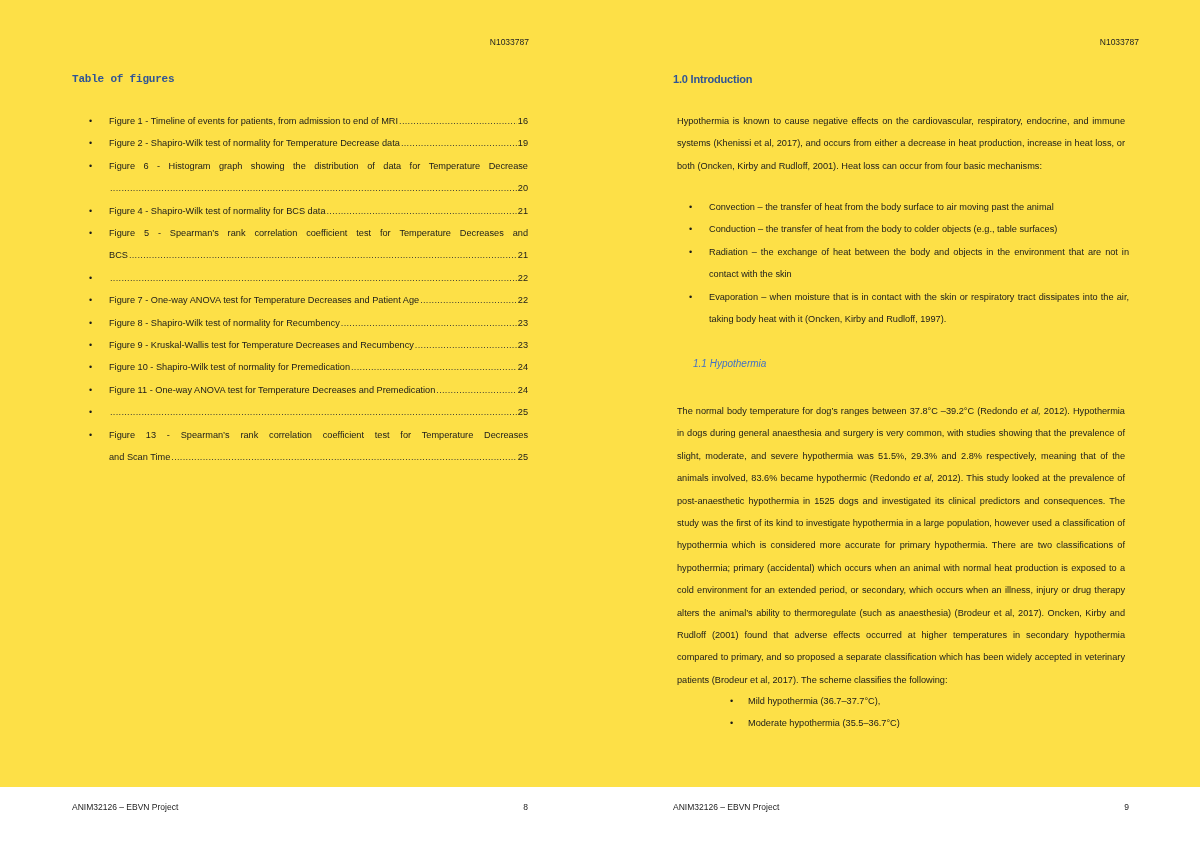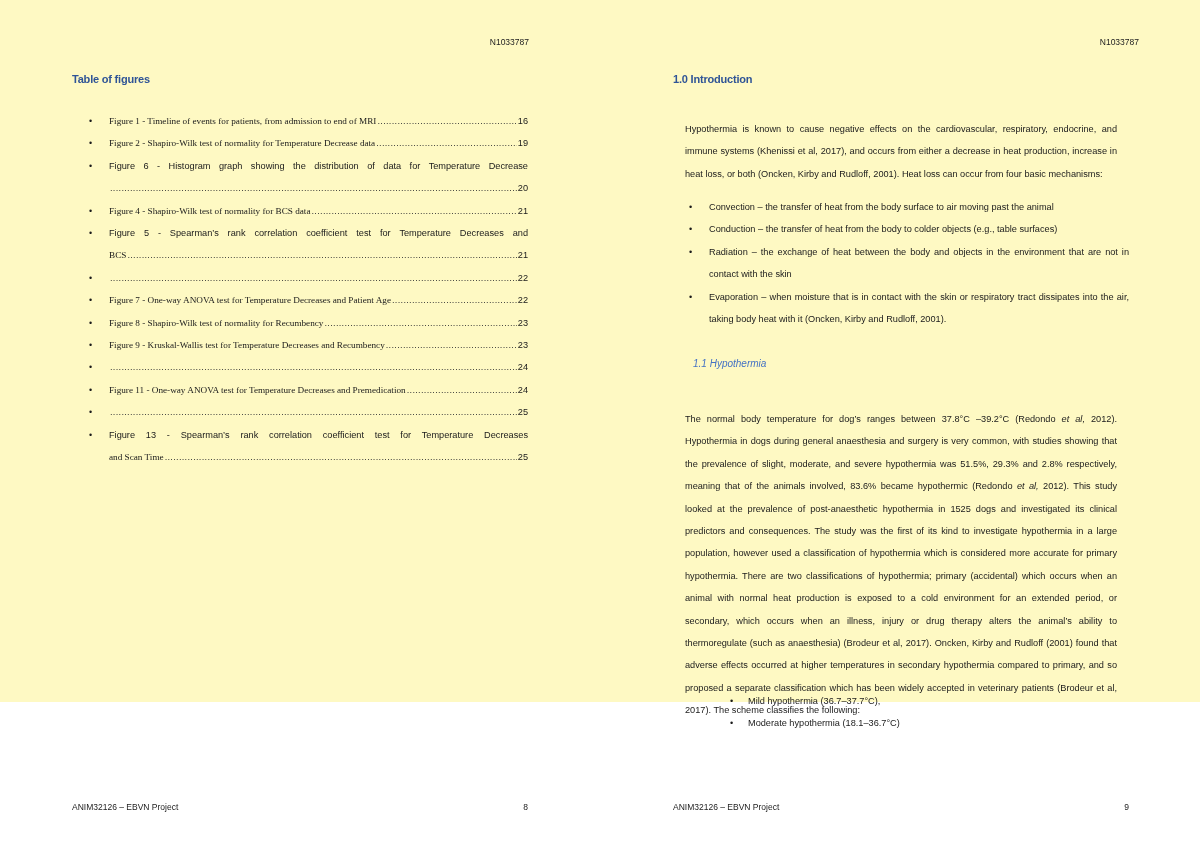--- a/index.html
+++ b/index.html
@@ -1,46 +1,46 @@
 <!DOCTYPE html>
 <html><head>
 <meta charset="utf-8">
 <style>
   html, body { margin: 0; padding: 0; background: #ffffff; }
   body { width: 1200px; height: 849px; position: relative; overflow: hidden;
          font-family: "Liberation Sans", "DejaVu Sans", sans-serif; color: #1a1a1a; }
-  .page { position: absolute; top: 0; width: 600px; height: 702px; background: #fef9c3; }
+  .page { position: absolute; top: 0; width: 600px; height: 787px; background: #fde047; }
   .page.left { left: 0; }
   .page.right { left: 600px; }
   .hdr-id { position: absolute; top: 37px; right: 71px; font-size: 8.5px; color: #222; }
   .page.right .hdr-id { right: 61px; }
   .h1 { position: absolute; top: 73px; font-weight: bold; color: #2F5496; font-size: 11px; letter-spacing: -0.2px; }
-  .page.left .h1 { left: 72px; }
+  .page.left .h1 { left: 72px; font-family: Liberation Mono, monospace; }
   .page.right .h1 { left: 73px; }
   .footer { position: absolute; top: 802px; font-size: 8.5px; color: #222; }
   .footer .fl { position: absolute; left: 0; white-space: nowrap; }
   .footer .fr { position: absolute; white-space: nowrap; }
   .page.left .footer { left: 72px; width: 456px; }
   .page.right .footer { left: 673px; left: 73px; width: 456px; }
   .footer .fr { right: 0; }
 
   
   .tof { position: absolute; left: 72px; top: 110px; width: 456px; margin: 0; padding: 0; list-style: none; }
   .tof li { position: relative; padding-left: 37px; font-size: 9.2px; line-height: 22.4px; }
   .tof li .bullet { position: absolute; left: 17px; top: 0; font-size: 9px; }
   .tof .entry { display: flex; align-items: baseline; }
-  .tof .entry .txt { white-space: nowrap; font-family: Liberation Serif, serif; }
+  .tof .entry .txt { white-space: nowrap; }
   .tof .entry .dots { flex: 1; overflow: hidden; white-space: nowrap; margin: 0 1px; color: #333; }
   .tof .entry .dots::before { content: "........................................................................................................................................................................................................................................"; letter-spacing: 0.3px; }
   .tof .entry .pg { white-space: nowrap; }
   .tof .line1 { white-space: nowrap; text-align: justify; text-align-last: justify; }
 
   
   .body { position: absolute; left: 73px; width: 456px; font-size: 9.2px; line-height: 22.4px; text-align: justify; }
-  .body p { margin: 12px; }
+  .body p { margin: 4px; }
   .mech { position: absolute; left: 73px; width: 456px; margin: 0; padding: 0; list-style: none; font-size: 9.2px; line-height: 22.4px; text-align: justify; }
   .mech li { position: relative; padding-left: 36px; }
   .mech li .bullet { position: absolute; left: 16px; top: 0; }
   .h2 { position: absolute; left: 93px; top: 358px; font-style: italic; color: #4472C4; font-size: 10px; }
   .cls { position: absolute; left: 73px; top: 690px; width: 456px; margin: 0; padding: 0; list-style: none; font-size: 9.2px; line-height: 22.4px; }
   .cls li { position: relative; padding-left: 75px; }
   .cls li .bullet { position: absolute; left: 57px; top: 0; }
   em { font-style: italic; }
 </style>
 </head>
@@ -120,20 +120,21 @@
       <span class="bullet">•</span>
       <div class="entry">
           <span class="txt">Figure 9 - Kruskal-Wallis test for Temperature Decreases and Recumbency</span>
           <span class="dots"></span>
           <span class="pg">23</span>
         </div>
     </li>
     <li>
       <span class="bullet">•</span>
       <div class="entry">
+          <span class="txt">Figure 10 - Shapiro-Wilk test of normality for Premedication</span>
           <span class="dots"></span>
           <span class="pg">24</span>
         </div>
     </li>
     <li>
       <span class="bullet">•</span>
       <div class="entry">
           <span class="txt">Figure 11 - One-way ANOVA test for Temperature Decreases and Premedication</span>
           <span class="dots"></span>
           <span class="pg">24</span>
@@ -168,31 +169,31 @@
   <div class="h1">1.0 Introduction</div>
 
   <div class="body" style="top:106px;">
     <p>Hypothermia is known to cause negative effects on the cardiovascular, respiratory, endocrine, and immune systems (Khenissi et al, 2017), and occurs from either a decrease in heat production, increase in heat loss, or both (Oncken, Kirby and Rudloff, 2001). Heat loss can occur from four basic mechanisms:</p>
   </div>
 
   <ul class="mech" style="top:196px;">
     <li><span class="bullet">•</span><span>Convection – the transfer of heat from the body surface to air moving past the animal</span></li>
     <li><span class="bullet">•</span><span>Conduction – the transfer of heat from the body to colder objects (e.g., table surfaces)</span></li>
     <li><span class="bullet">•</span><span>Radiation – the exchange of heat between the body and objects in the environment that are not in contact with the skin</span></li>
-    <li><span class="bullet">•</span><span>Evaporation – when moisture that is in contact with the skin or respiratory tract dissipates into the air, taking body heat with it (Oncken, Kirby and Rudloff, 2001).</span></li>
+    <li><span class="bullet">•</span><span>Evaporation – when moisture that is in contact with the skin or respiratory tract dissipates into the air, taking body heat with it (Oncken, Kirby and Rudloff, 1997).</span></li>
   </ul>
 
   <div class="h2">1.1 Hypothermia</div>
 
   <div class="body" style="top:396px;">
     <p><span>The normal body temperature for dog’s ranges between 37.8°C –39.2°C (Redondo </span><em>et al,</em><span> 2012). Hypothermia in dogs during general anaesthesia and surgery is very common, with studies showing that the prevalence of slight, moderate, and severe hypothermia was 51.5%, 29.3% and 2.8% respectively, meaning that of the animals involved, 83.6% became hypothermic (Redondo </span><em>et al,</em><span> 2012). This study looked at the prevalence of post-anaesthetic hypothermia in 1525 dogs and investigated its clinical predictors and consequences. The study was the first of its kind to investigate hypothermia in a large population, however used a classification of hypothermia which is considered more accurate for primary hypothermia. There are two classifications of hypothermia; primary (accidental) which occurs when an animal with normal heat production is exposed to a cold environment for an extended period, or secondary, which occurs when an illness, injury or drug therapy alters the animal’s ability to thermoregulate (such as anaesthesia) (Brodeur et al, 2017). Oncken, Kirby and Rudloff (2001) found that adverse effects occurred at higher temperatures in secondary hypothermia compared to primary, and so proposed a separate classification which has been widely accepted in veterinary patients (Brodeur et al, 2017). The scheme classifies the following:</span></p>
   </div>
 
   <ul class="cls">
     <li><span class="bullet">•</span><span>Mild hypothermia (36.7–37.7°C),</span></li>
-    <li><span class="bullet">•</span><span>Moderate hypothermia (18.1–36.7°C)</span></li>
+    <li><span class="bullet">•</span><span>Moderate hypothermia (35.5–36.7°C)</span></li>
   </ul>
 
   <div class="footer">
     <span class="fl">ANIM32126 – EBVN Project</span>
     <span class="fr">9</span>
   </div>
 </div>
 
 </body></html>

